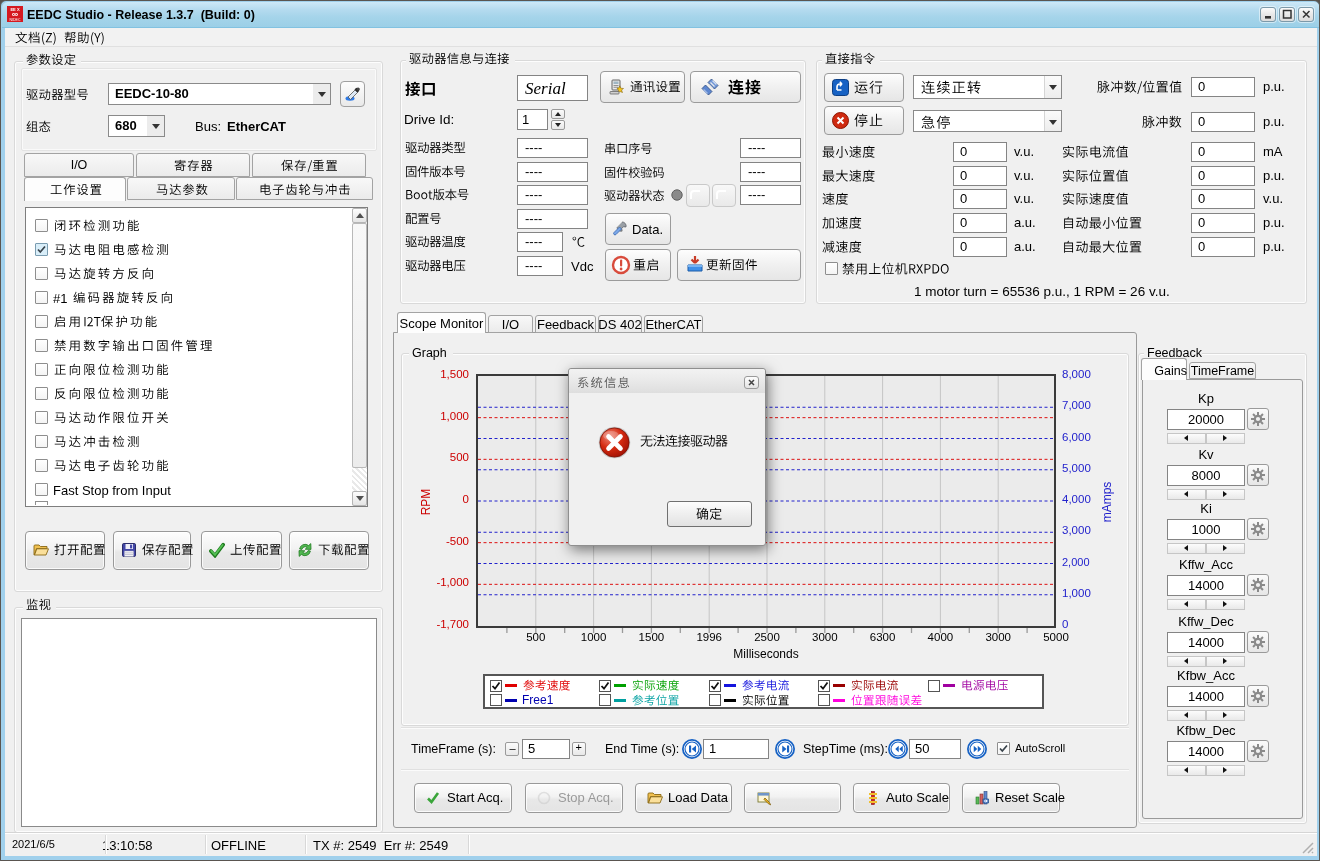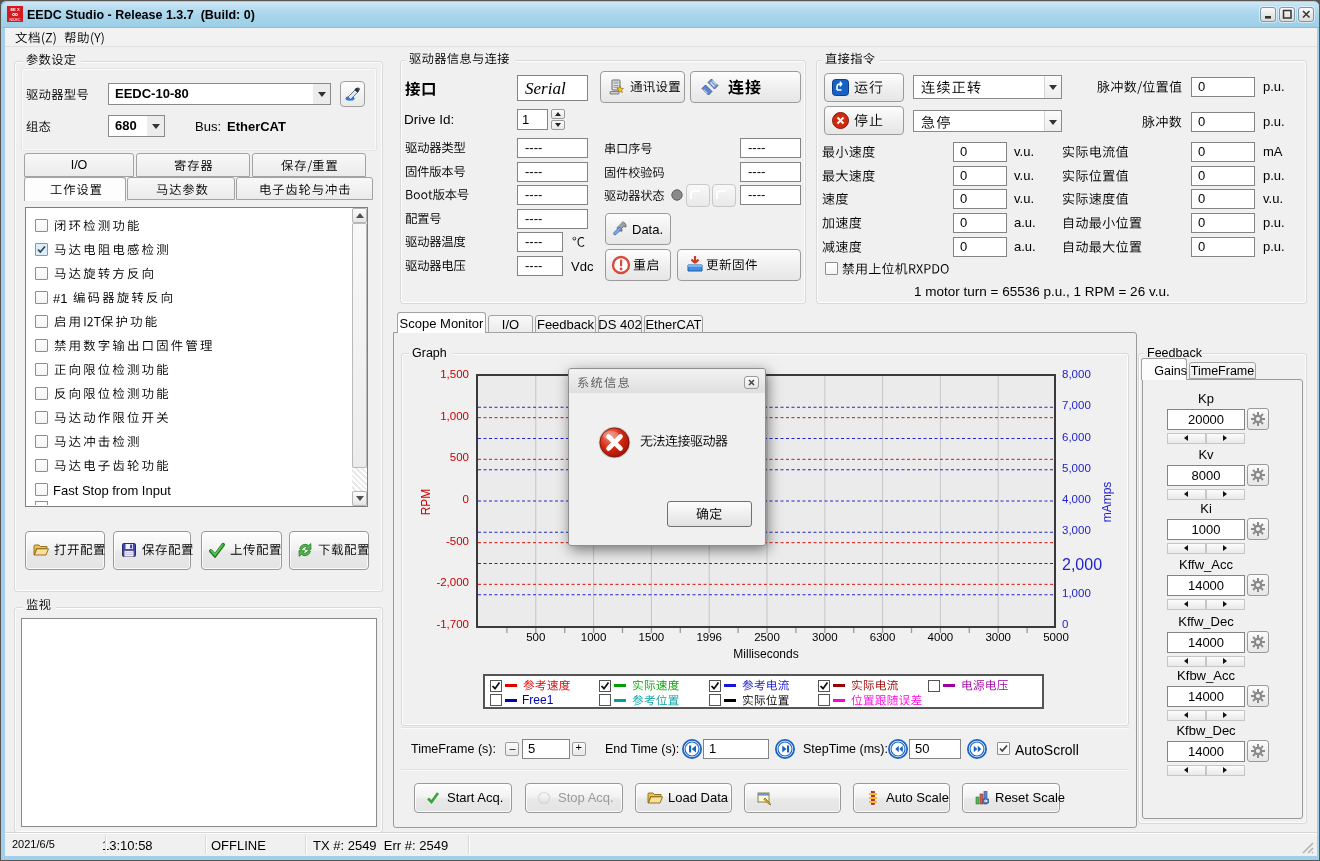--- a/index.html
+++ b/index.html
@@ -989,29 +989,29 @@
       <line x1="464.4" y1="0" x2="464.4" y2="5" stroke="#9a9a9a" stroke-width="1.3"></line>
       <line x1="493.3" y1="0" x2="493.3" y2="5" stroke="#9a9a9a" stroke-width="1.3"></line>
       <line x1="522.2" y1="0" x2="522.2" y2="5" stroke="#9a9a9a" stroke-width="1.3"></line>
       <line x1="551.1" y1="0" x2="551.1" y2="5" stroke="#9a9a9a" stroke-width="1.3"></line>
     </svg>
     <div class="lat" style="left:424px;top:367px;width:44px;text-align:right;font-size:11.5px;color:#cc0000">1,500</div>
     <div class="lat" style="left:424px;top:408.667px;width:44px;text-align:right;font-size:11.5px;color:#cc0000">1,000</div>
     <div class="lat" style="left:424px;top:450.333px;width:44px;text-align:right;font-size:11.5px;color:#cc0000">500</div>
     <div class="lat" style="left:424px;top:492px;width:44px;text-align:right;font-size:11.5px;color:#cc0000">0</div>
     <div class="lat" style="left:424px;top:533.667px;width:44px;text-align:right;font-size:11.5px;color:#cc0000">-500</div>
-    <div class="lat" style="left:424px;top:575.333px;width:44px;text-align:right;font-size:11.5px;color:#cc0000">-2,000</div>
+    <div class="lat" style="left:424px;top:575.333px;width:44px;text-align:right;font-size:11.5px;color:#cc0000">-1,000</div>
     <div class="lat" style="left:424px;top:617px;width:44px;text-align:right;font-size:11.5px;color:#cc0000">-1,700</div>
     <div class="lat" style="left:1061px;top:367px;font-size:11.5px;color:#2222cc">8,000</div>
     <div class="lat" style="left:1061px;top:398.25px;font-size:11.5px;color:#2222cc">7,000</div>
     <div class="lat" style="left:1061px;top:429.5px;font-size:11.5px;color:#2222cc">6,000</div>
     <div class="lat" style="left:1061px;top:460.75px;font-size:11.5px;color:#2222cc">5,000</div>
     <div class="lat" style="left:1061px;top:492px;font-size:11.5px;color:#2222cc">4,000</div>
     <div class="lat" style="left:1061px;top:523.25px;font-size:11.5px;color:#2222cc">3,000</div>
-    <div class="lat" style="left:1061px;top:554.5px;font-size:16px;color:#2222cc">2,000</div>
+    <div class="lat" style="left:1061px;top:554.5px;font-size:11px;color:#2222cc">2,000</div>
     <div class="lat" style="left:1061px;top:585.75px;font-size:11.5px;color:#2222cc">1,000</div>
     <div class="lat" style="left:1061px;top:617px;font-size:11.5px;color:#2222cc">0</div>
     <div class="lat" style="left:514.8px;top:630px;width:40px;text-align:center;font-size:11.5px">500</div>
     <div class="lat" style="left:572.6px;top:630px;width:40px;text-align:center;font-size:11.5px">1000</div>
     <div class="lat" style="left:630.4px;top:630px;width:40px;text-align:center;font-size:11.5px">1500</div>
     <div class="lat" style="left:688.2px;top:630px;width:40px;text-align:center;font-size:11.5px">1996</div>
     <div class="lat" style="left:746px;top:630px;width:40px;text-align:center;font-size:11.5px">2500</div>
     <div class="lat" style="left:803.8px;top:630px;width:40px;text-align:center;font-size:11.5px">3000</div>
     <div class="lat" style="left:861.6px;top:630px;width:40px;text-align:center;font-size:11.5px">6300</div>
     <div class="lat" style="left:919.4px;top:630px;width:40px;text-align:center;font-size:11.5px">4000</div>
@@ -1152,21 +1152,21 @@
     <svg style="position:absolute;left:966px;top:738px" width="20" height="20" viewBox="0 0 16 16">
       <circle cx="8" cy="8" r="7.3" fill="#fff" stroke="#1762c4" stroke-width="1.4"></circle>
       <circle cx="8" cy="8" r="5.6" fill="none" stroke="#1762c4" stroke-width="0.9"></circle>
       <path d="M5.4 5.4 L8.2 8 L5.4 10.6 Z" fill="#1762c4"></path>
       <path d="M8.6 5.4 L11.4 8 L8.6 10.6 Z" fill="#1762c4"></path>
     </svg>
     <div style="position:absolute;left:996px;top:741px;width:13px;height:13px;background:linear-gradient(#fff,#f4f4f4);border:1px solid #8e8e8e;border-radius:1px"></div>
     <svg style="position:absolute;left:997px;top:742px" width="11" height="11">
       <path d="M2 5.5 L4.3 8 L9 2.5" stroke="#39434b" stroke-width="1.7" fill="none"></path>
     </svg>
-    <div class="lat" style="left:1014px;top:741px;font-size:14px">AutoScroll</div>
+    <div class="lat" style="left:1014px;top:741px;font-size:11px">AutoScroll</div>
     <div style="position:absolute;left:400px;top:726px;width:728px;height:1px;background:#e0e0e0;box-shadow:0 1px 0 #fbfbfb"></div>
     <div style="position:absolute;left:400px;top:768px;width:728px;height:1px;background:#e0e0e0;box-shadow:0 1px 0 #fbfbfb"></div>
     <div class="btn" style="position:absolute;left:413px;top:782px;width:98px;height:30px;"></div>
     <svg style="position:absolute;left:425px;top:789px" width="16" height="16" viewBox="0 0 16 16">
       <path d="M2 8.5 L5.5 12 L12 3" stroke="#3aa53a" stroke-width="2.6" fill="none"></path>
     </svg>
     <div class="lat" style="left:446px;top:789px;font-size:13px;color:#000">Start Acq.</div>
     <div class="btn" style="position:absolute;left:524px;top:782px;width:98px;height:30px;"></div>
     <svg style="position:absolute;left:536px;top:789px" width="16" height="16" viewBox="0 0 16 16" opacity="0.5">
       <circle cx="7" cy="8" r="5.5" fill="none" stroke="#c9c9c9" stroke-width="1.6"></circle>

